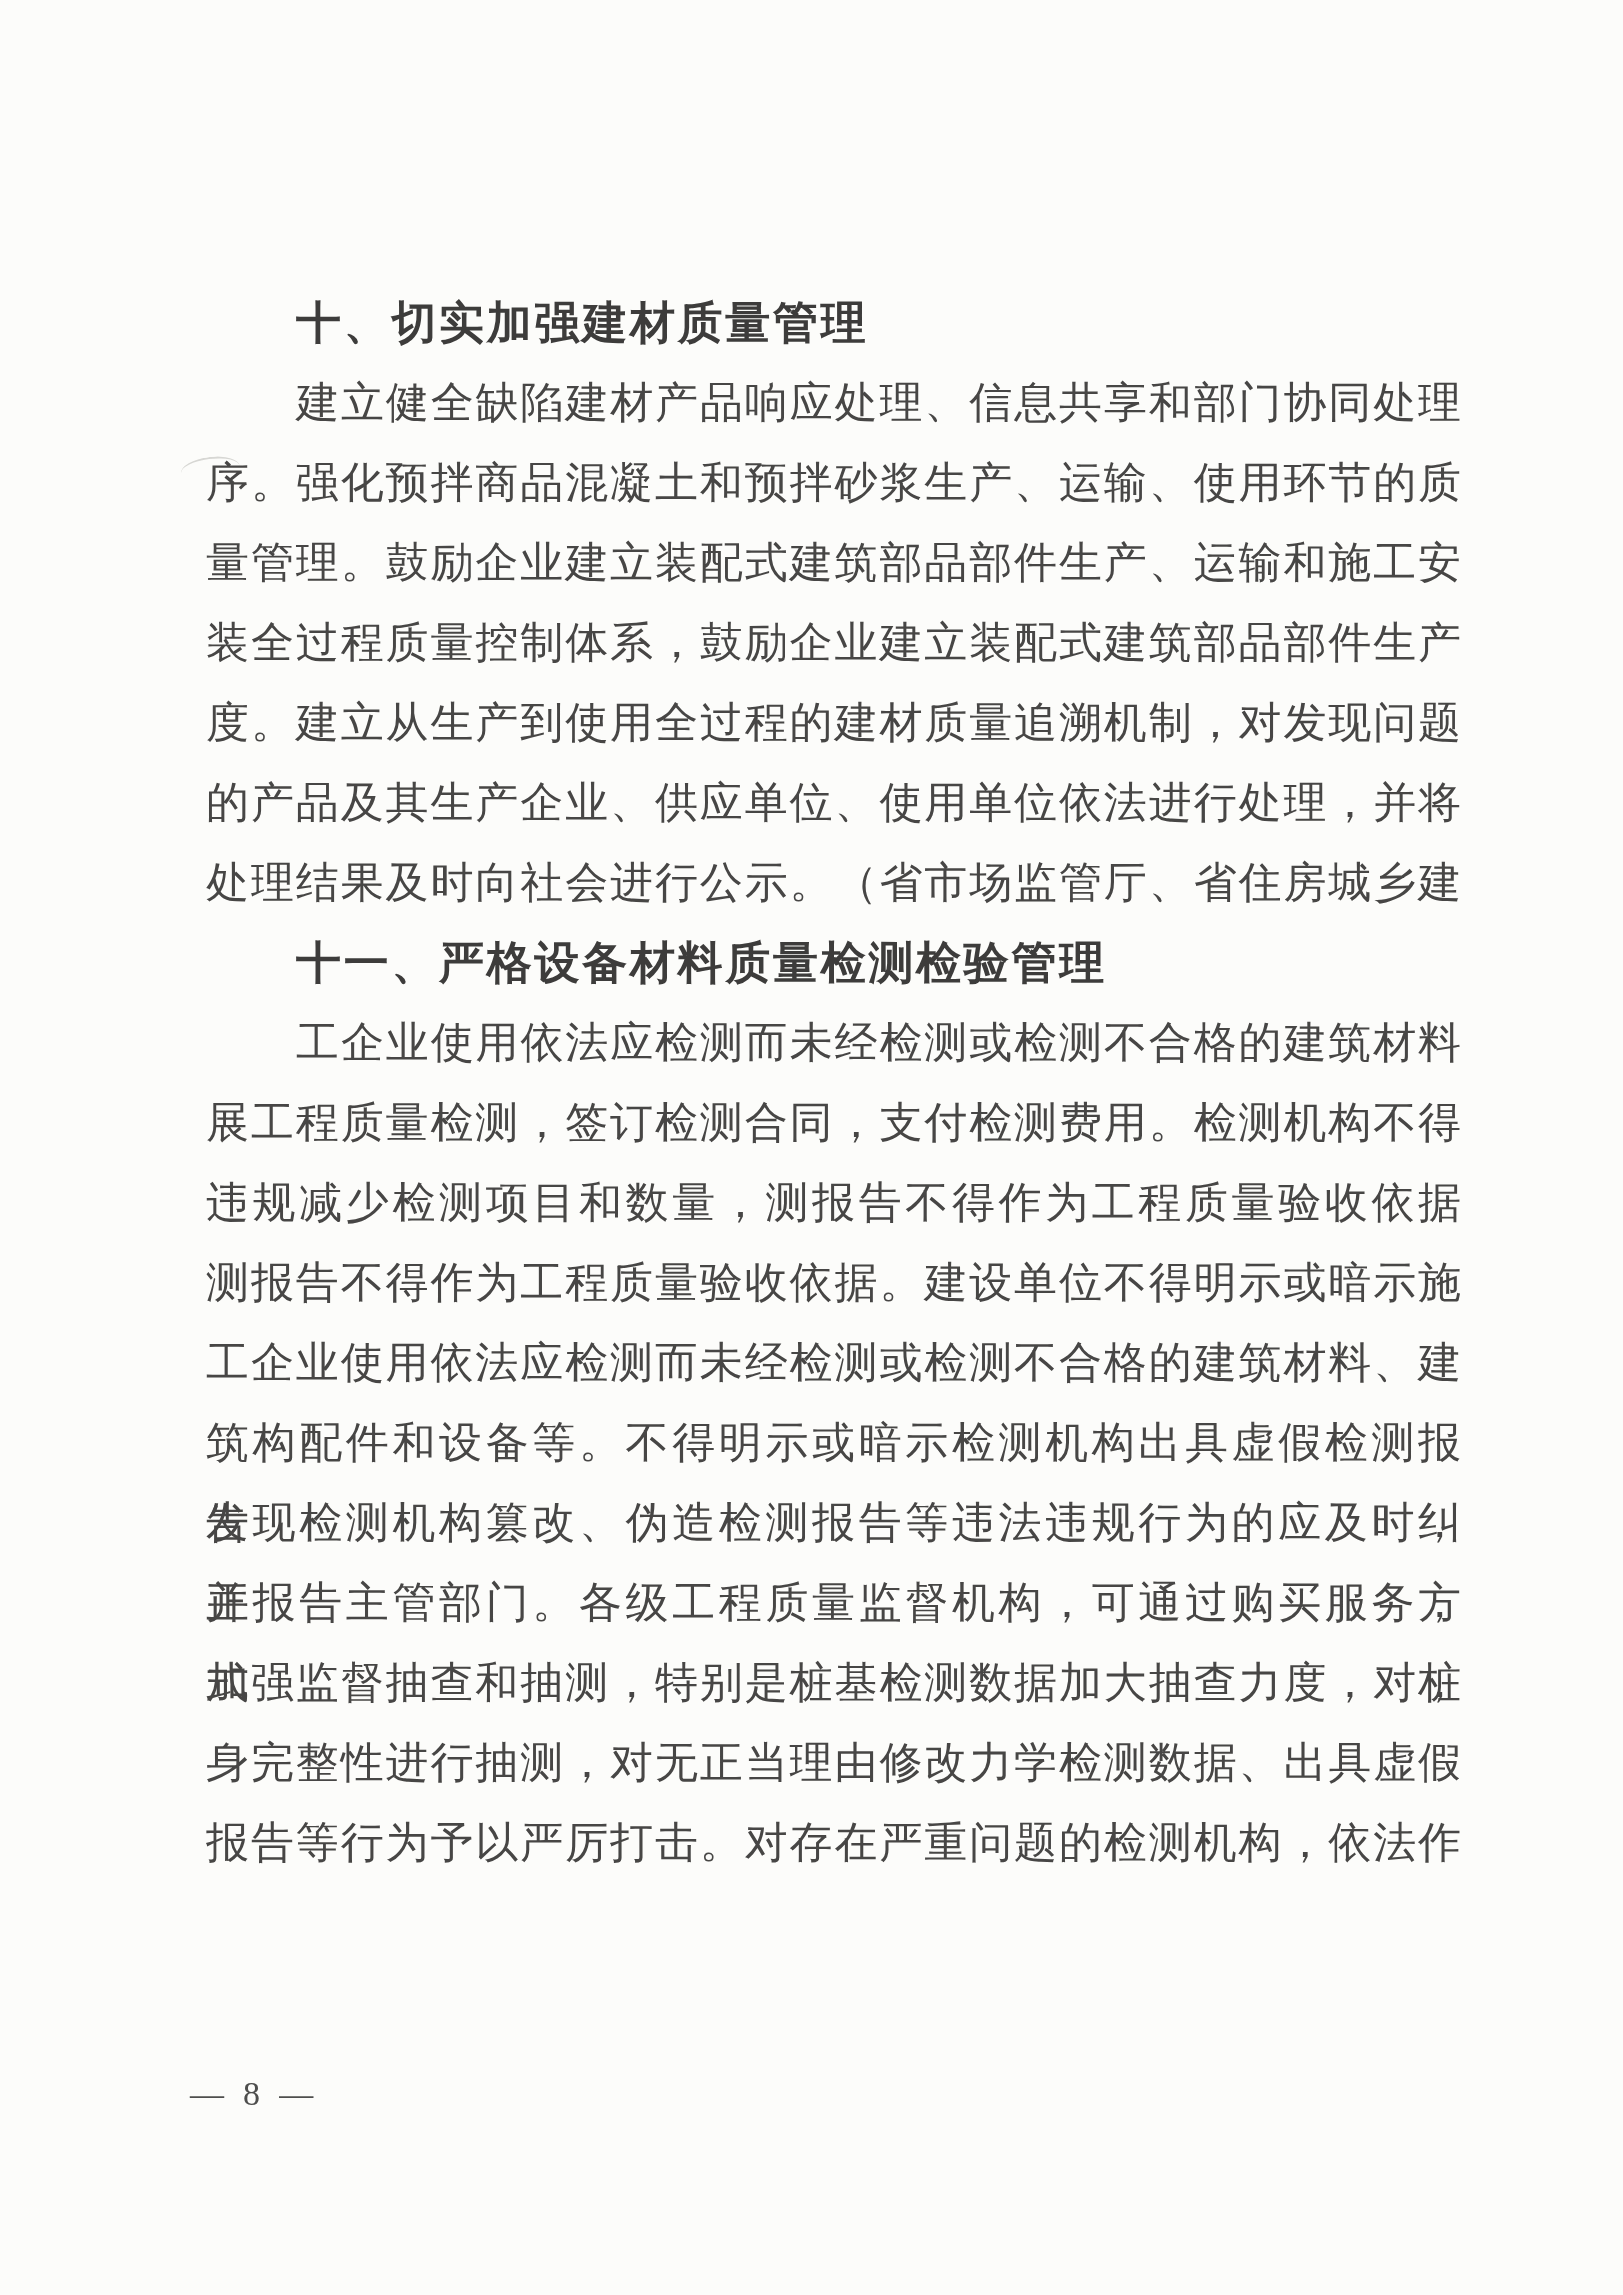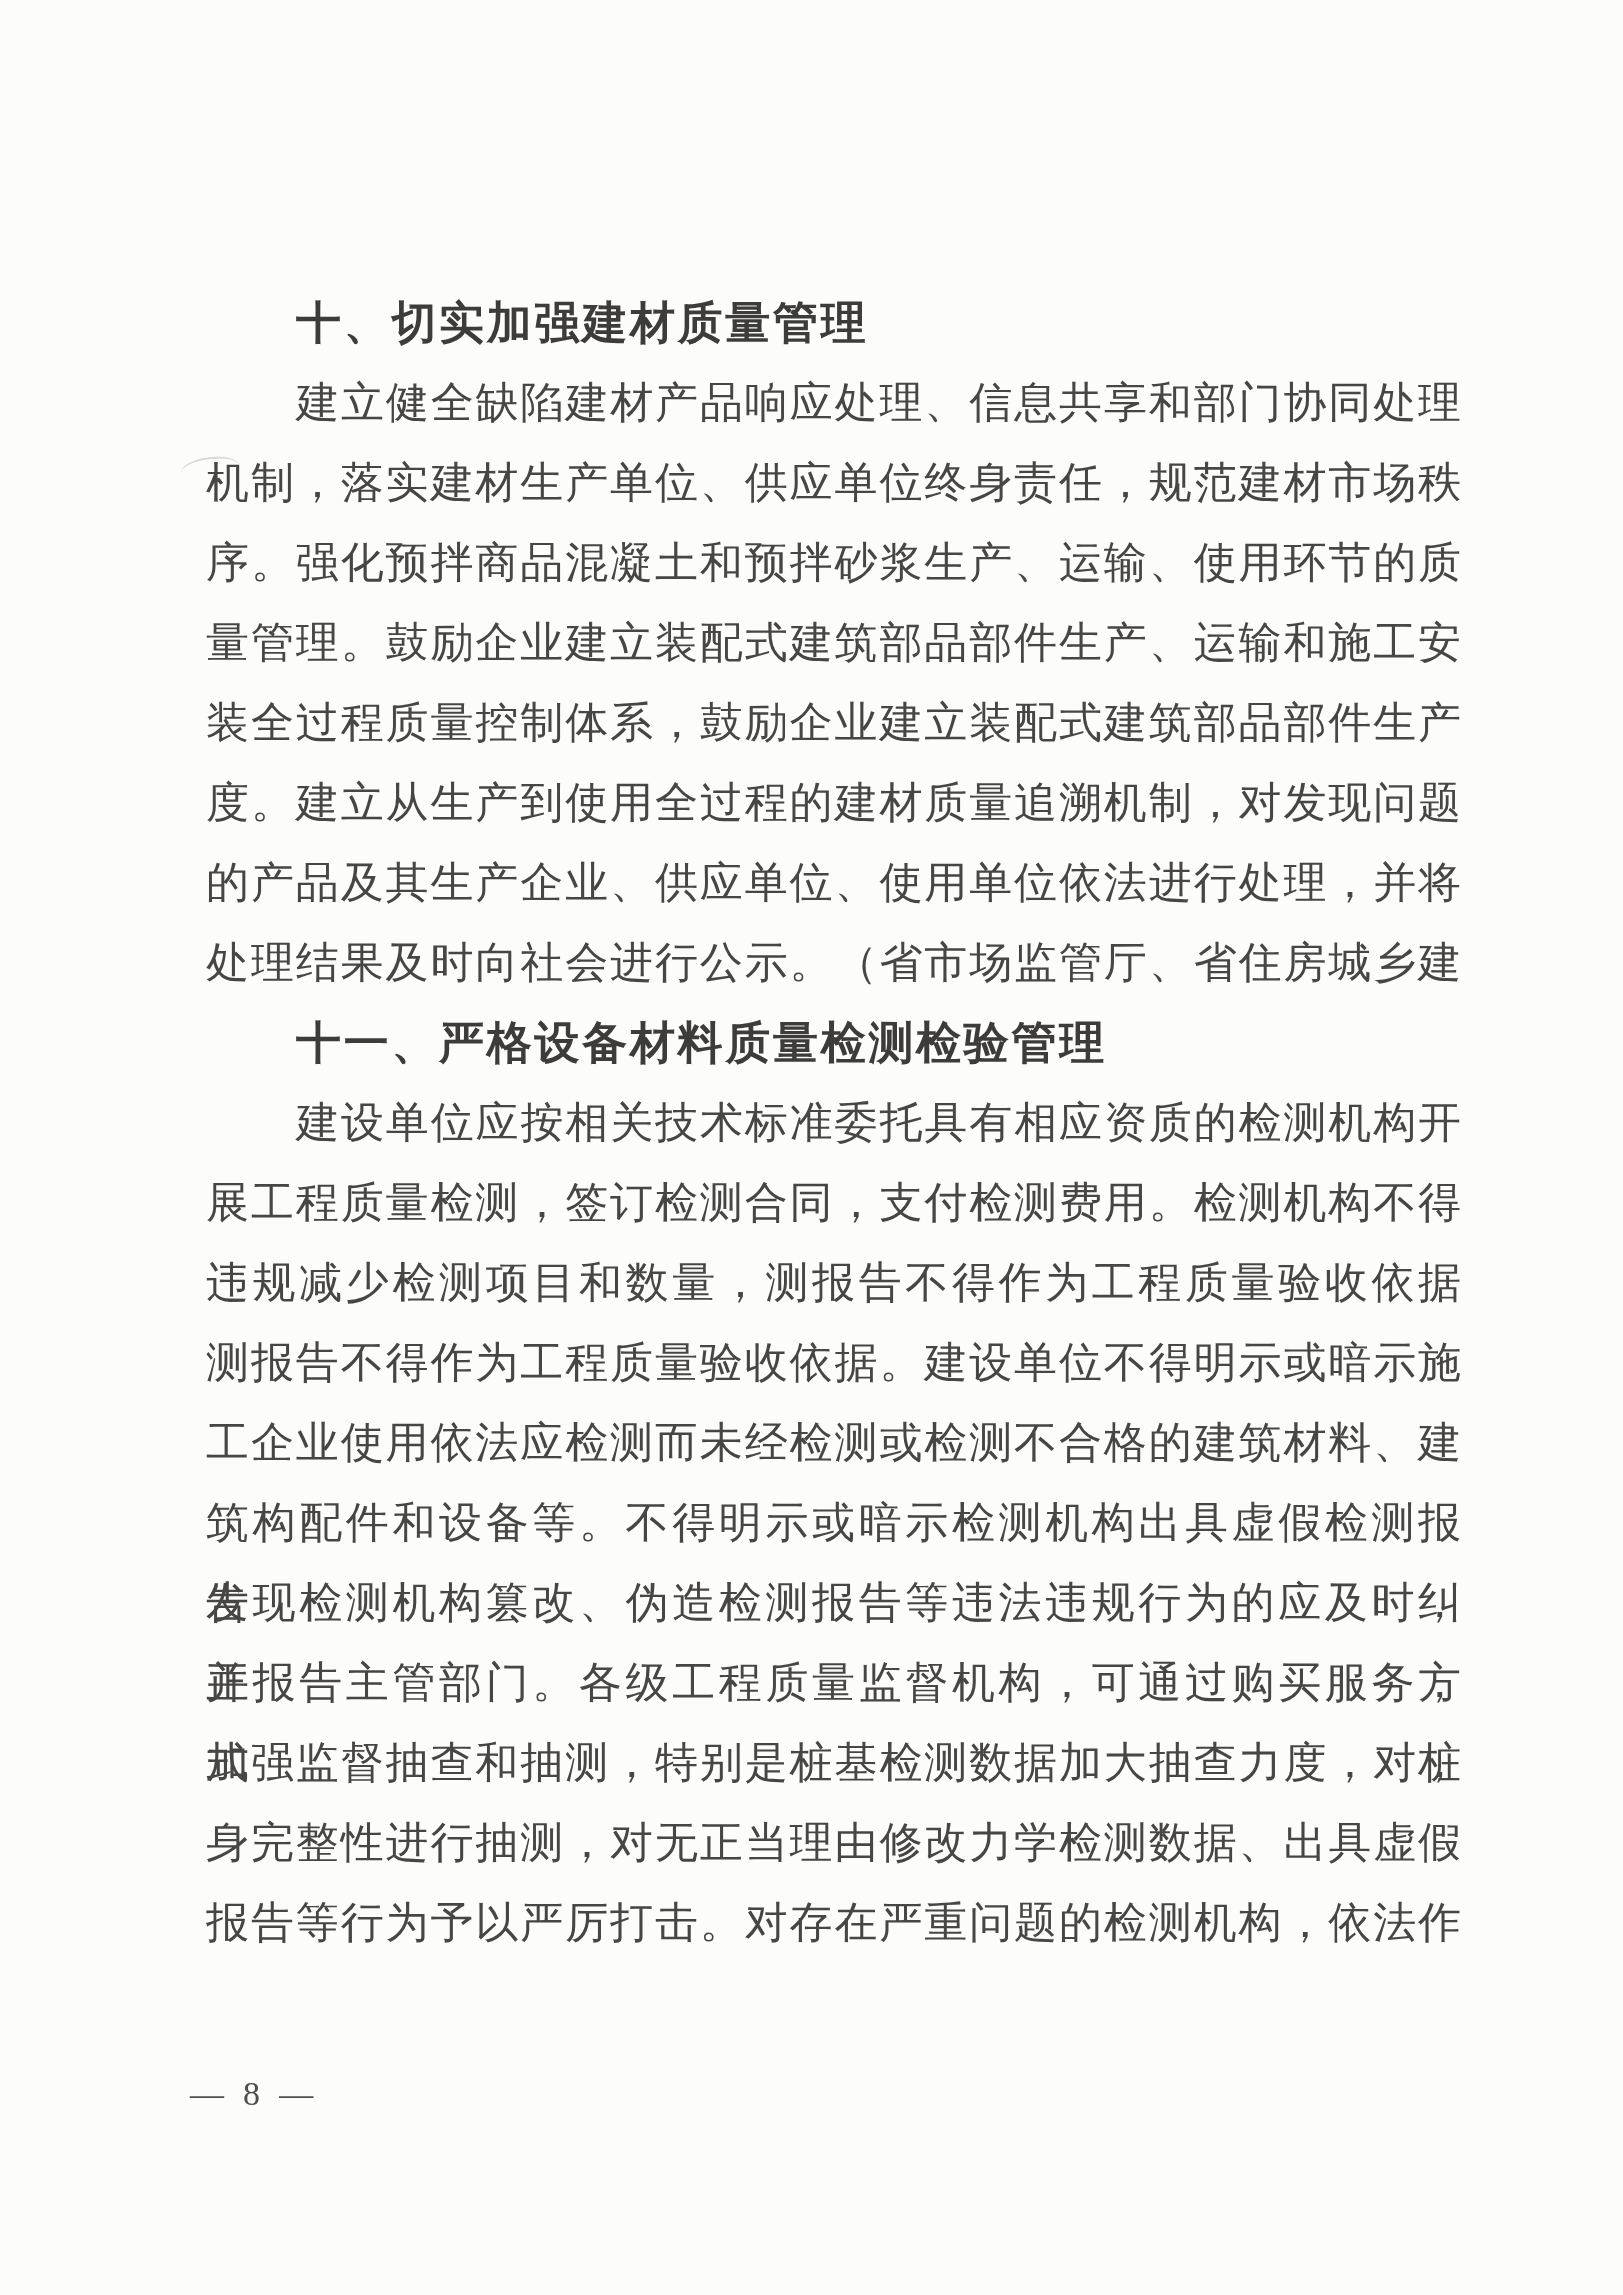--- a/index.html
+++ b/index.html
@@ -79,31 +79,30 @@
 
 <div class="page">
 
   <div class="scan-mark"></div>
 
   <div class="content">
 
     <div class="line heading">十、切实加强建材质量管理</div>
 
     <div class="line fill indent">建立健全缺陷建材产品响应处理、信息共享和部门协同处理</div>
-    <div class="line fill">机制，落实建材生产单位、供应单位终身责任，规范建材市场秩</div>
     <div class="line fill">序。强化预拌商品混凝土和预拌砂浆生产、运输、使用环节的质</div>
     <div class="line fill">量管理。鼓励企业建立装配式建筑部品部件生产、运输和施工安</div>
     <div class="line fill">装全过程质量控制体系，鼓励企业建立装配式建筑部品部件生产</div>
     <div class="line fill">度。建立从生产到使用全过程的建材质量追溯机制，对发现问题</div>
     <div class="line fill">的产品及其生产企业、供应单位、使用单位依法进行处理，并将</div>
     <div class="line fill">处理结果及时向社会进行公示。（省市场监管厅、省住房城乡建</div>
 
     <div class="line heading">十一、严格设备材料质量检测检验管理</div>
 
-    <div class="line fill indent">建设单位应按相关技术标准委托具有相应资质的检测机构开</div>
+    <div class="line fill indent">工企业使用依法应检测而未经检测或检测不合格的建筑材料</div>
     <div class="line fill">展工程质量检测，签订检测合同，支付检测费用。检测机构不得</div>
     <div class="line fill">违规减少检测项目和数量，测报告不得作为工程质量验收依据</div>
     <div class="line fill">测报告不得作为工程质量验收依据。建设单位不得明示或暗示施</div>
     <div class="line fill">工企业使用依法应检测而未经检测或检测不合格的建筑材料、建</div>
     <div class="line fill">筑构配件和设备等。不得明示或暗示检测机构出具虚假检测报告，</div>
     <div class="line fill">发现检测机构篡改、伪造检测报告等违法违规行为的应及时纠正，</div>
     <div class="line fill">并报告主管部门。各级工程质量监督机构，可通过购买服务方式，</div>
     <div class="line fill">加强监督抽查和抽测，特别是桩基检测数据加大抽查力度，对桩</div>
     <div class="line fill">身完整性进行抽测，对无正当理由修改力学检测数据、出具虚假</div>
     <div class="line fill">报告等行为予以严厉打击。对存在严重问题的检测机构，依法作</div>

